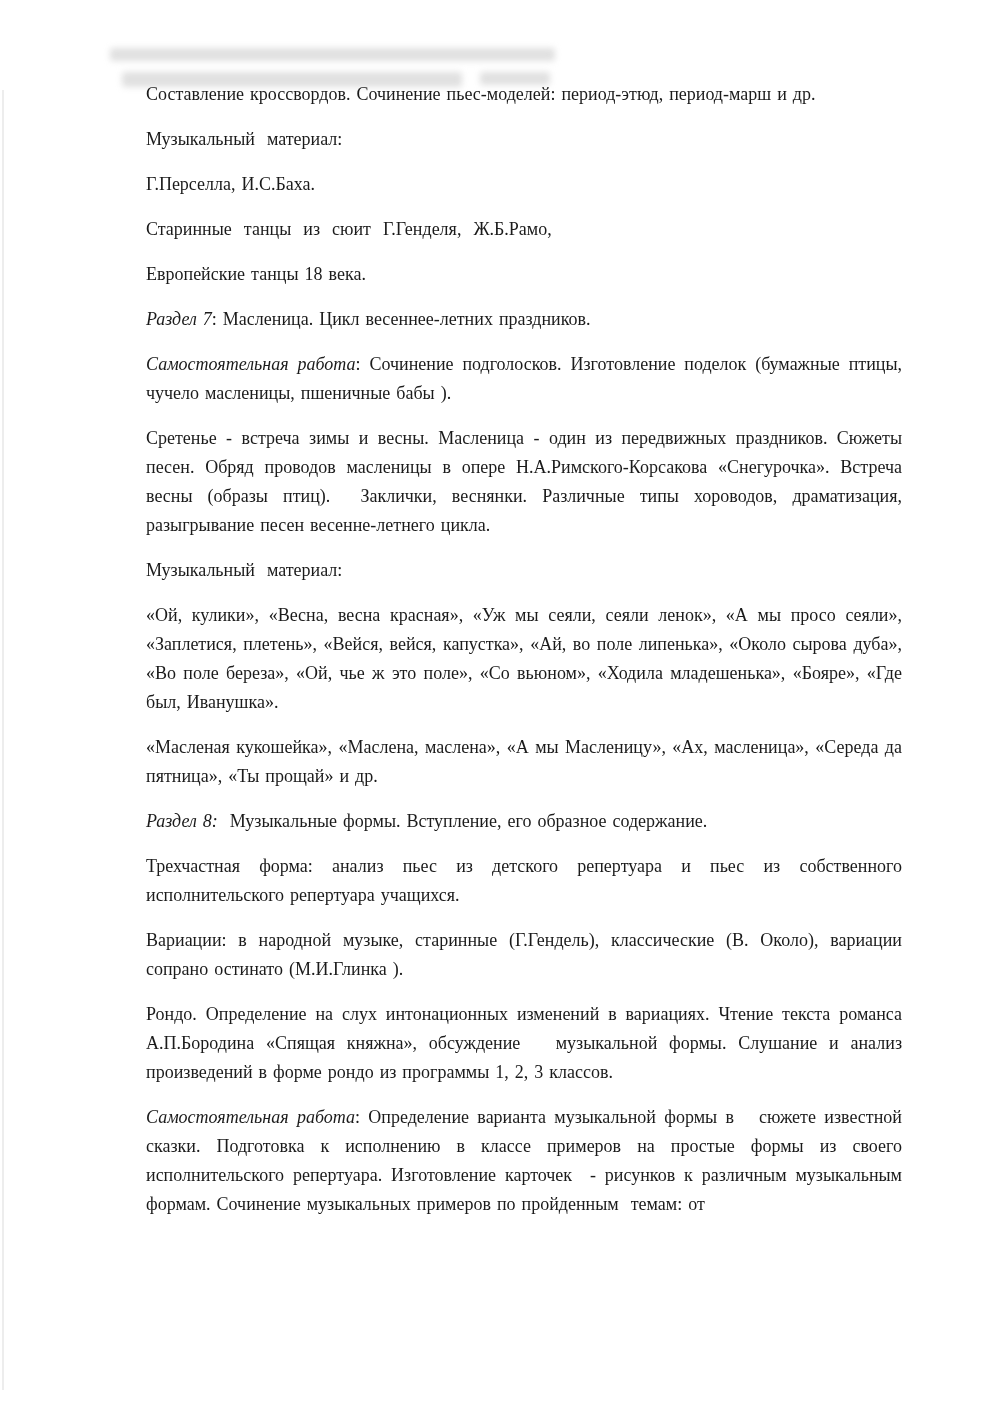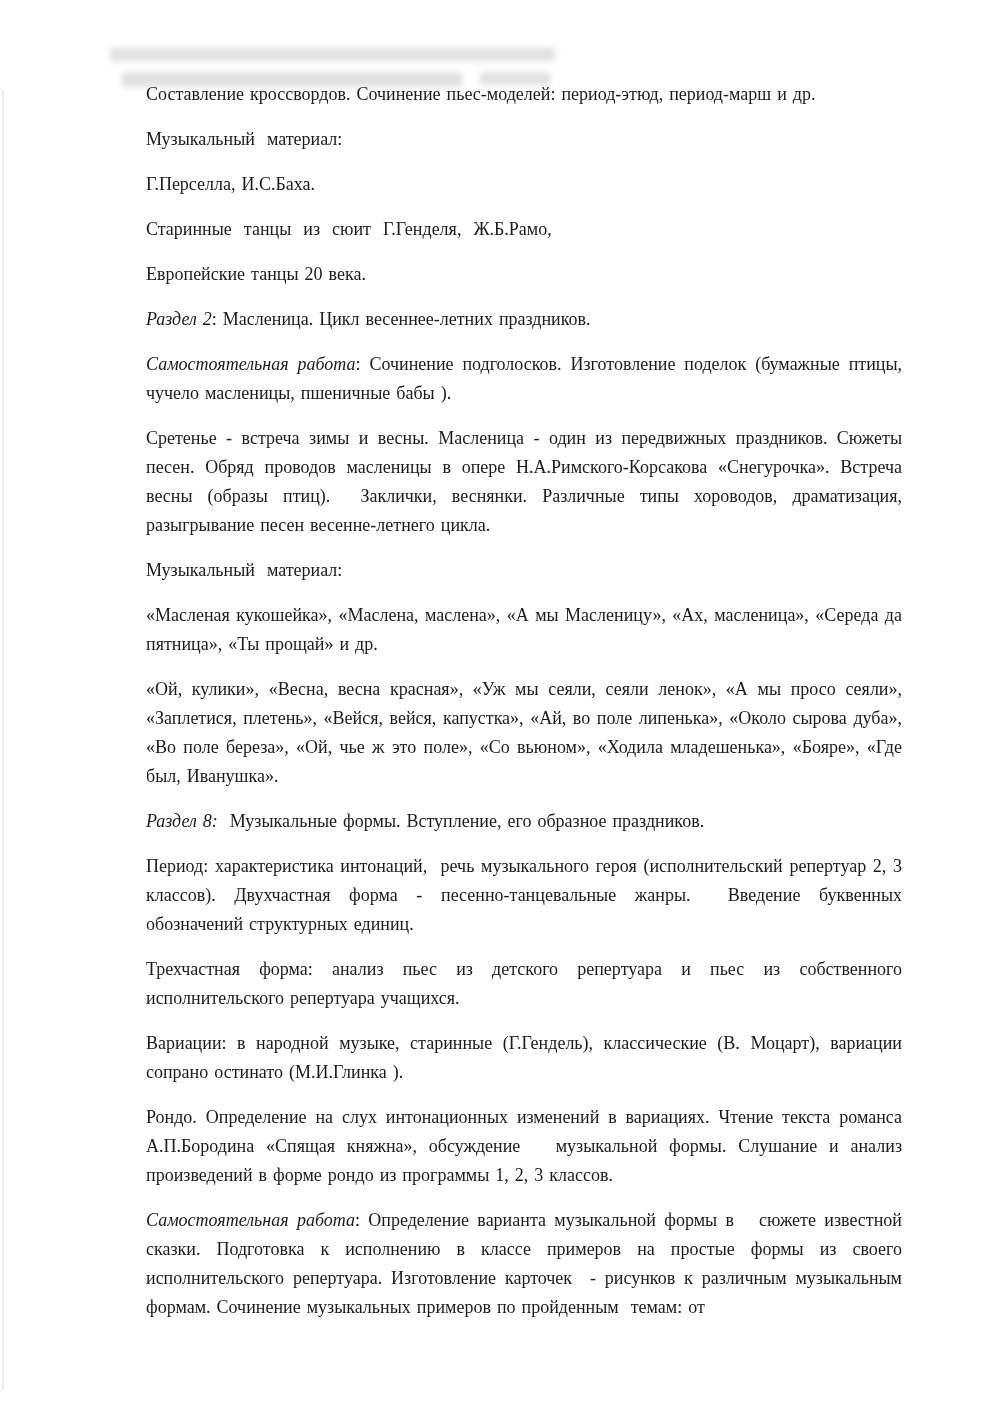--- a/index.html
+++ b/index.html
@@ -77,39 +77,38 @@
 
   <p class="para"><span>Составление кроссвордов. Сочинение пьес-моделей: период-этюд, период-марш и др.</span></p>
 
   <p class="para"><span>Музыкальный  материал:</span></p>
 
   <p class="para"><span>Г.Перселла, И.С.Баха.</span></p>
 
   <p class="para"><span>Старинные  танцы  из  сюит  Г.Генделя,  Ж.Б.Рамо,</span></p>
 
 
-  <p class="para"><span>Европейские танцы 20 века.</span></p>
+  <p class="para"><span>Европейские танцы 18 века.</span></p>
 
-  <p class="para"><span class="lead-italic">Раздел 2</span><span>: Масленица. Цикл весеннее-летних праздников.</span></p>
+  <p class="para"><span class="lead-italic">Раздел 7</span><span>: Масленица. Цикл весеннее-летних праздников.</span></p>
 
   <p class="para"><span class="lead-italic">Самостоятельная работа</span><span>: Сочинение подголосков. Изготовление поделок (бумажные птицы, чучело масленицы, пшеничные бабы ).</span></p>
 
   <p class="para"><span>Сретенье - встреча зимы и весны. Масленица - один из передвижных праздников. Сюжеты песен. Обряд проводов масленицы в опере Н.А.Римского-Корсакова «Снегурочка». Встреча весны (образы птиц).  Заклички, веснянки. Различные типы хороводов, драматизация, разыгрывание песен весенне-летнего цикла.</span></p>
 
   <p class="para"><span>Музыкальный  материал:</span></p>
 
+  <p class="para"><span>«Ой, кулики», «Весна, весна красная», «Уж мы сеяли, сеяли ленок», «А мы просо сеяли», «Заплетися, плетень», «Вейся, вейся, капустка», «Ай, во поле липенька», «Около сырова дуба», «Во поле береза», «Ой, чье ж это поле», «Со вьюном», «Ходила младешенька», «Бояре», «Где был, Иванушка».</span></p>
+
   <p class="para"><span>«Масленая кукошейка», «Маслена, маслена», «А мы Масленицу», «Ах, масленица», «Середа да пятница», «Ты прощай» и др.</span></p>
 
-  <p class="para"><span>«Ой, кулики», «Весна, весна красная», «Уж мы сеяли, сеяли ленок», «А мы просо сеяли», «Заплетися, плетень», «Вейся, вейся, капустка», «Ай, во поле липенька», «Около сырова дуба», «Во поле береза», «Ой, чье ж это поле», «Со вьюном», «Ходила младешенька», «Бояре», «Где был, Иванушка».</span></p>
+  <p class="para"><span class="lead-italic">Раздел 8:</span><span>  Музыкальные формы. Вступление, его образное содержание.</span></p>
 
-  <p class="para"><span class="lead-italic">Раздел 8:</span><span>  Музыкальные формы. Вступление, его образное праздников.</span></p>
-
-  <p class="para"><span>Период: характеристика интонаций,  речь музыкального героя (исполнительский репертуар 2, 3 классов). Двухчастная форма - песенно-танцевальные жанры.  Введение буквенных обозначений структурных единиц.</span></p>
 
   <p class="para"><span>Трехчастная форма: анализ пьес из детского репертуара и пьес из собственного исполнительского репертуара учащихся.</span></p>
 
-  <p class="para"><span>Вариации: в народной музыке, старинные (Г.Гендель), классические (В. Моцарт), вариации сопрано остинато (М.И.Глинка ).</span></p>
+  <p class="para"><span>Вариации: в народной музыке, старинные (Г.Гендель), классические (В. Около), вариации сопрано остинато (М.И.Глинка ).</span></p>
 
   <p class="para"><span>Рондо. Определение на слух интонационных изменений в вариациях. Чтение текста романса А.П.Бородина «Спящая княжна», обсуждение   музыкальной формы. Слушание и анализ  произведений в форме рондо из программы 1, 2, 3 классов.</span></p>
 
   <p class="para"><span class="lead-italic">Самостоятельная работа</span><span>: Определение варианта музыкальной формы в   сюжете известной сказки. Подготовка к исполнению в классе примеров на простые формы из своего исполнительского репертуара. Изготовление карточек  - рисунков к различным музыкальным формам. Сочинение музыкальных примеров по пройденным  темам: от</span></p>
 
 </div>
 
 </body></html>

